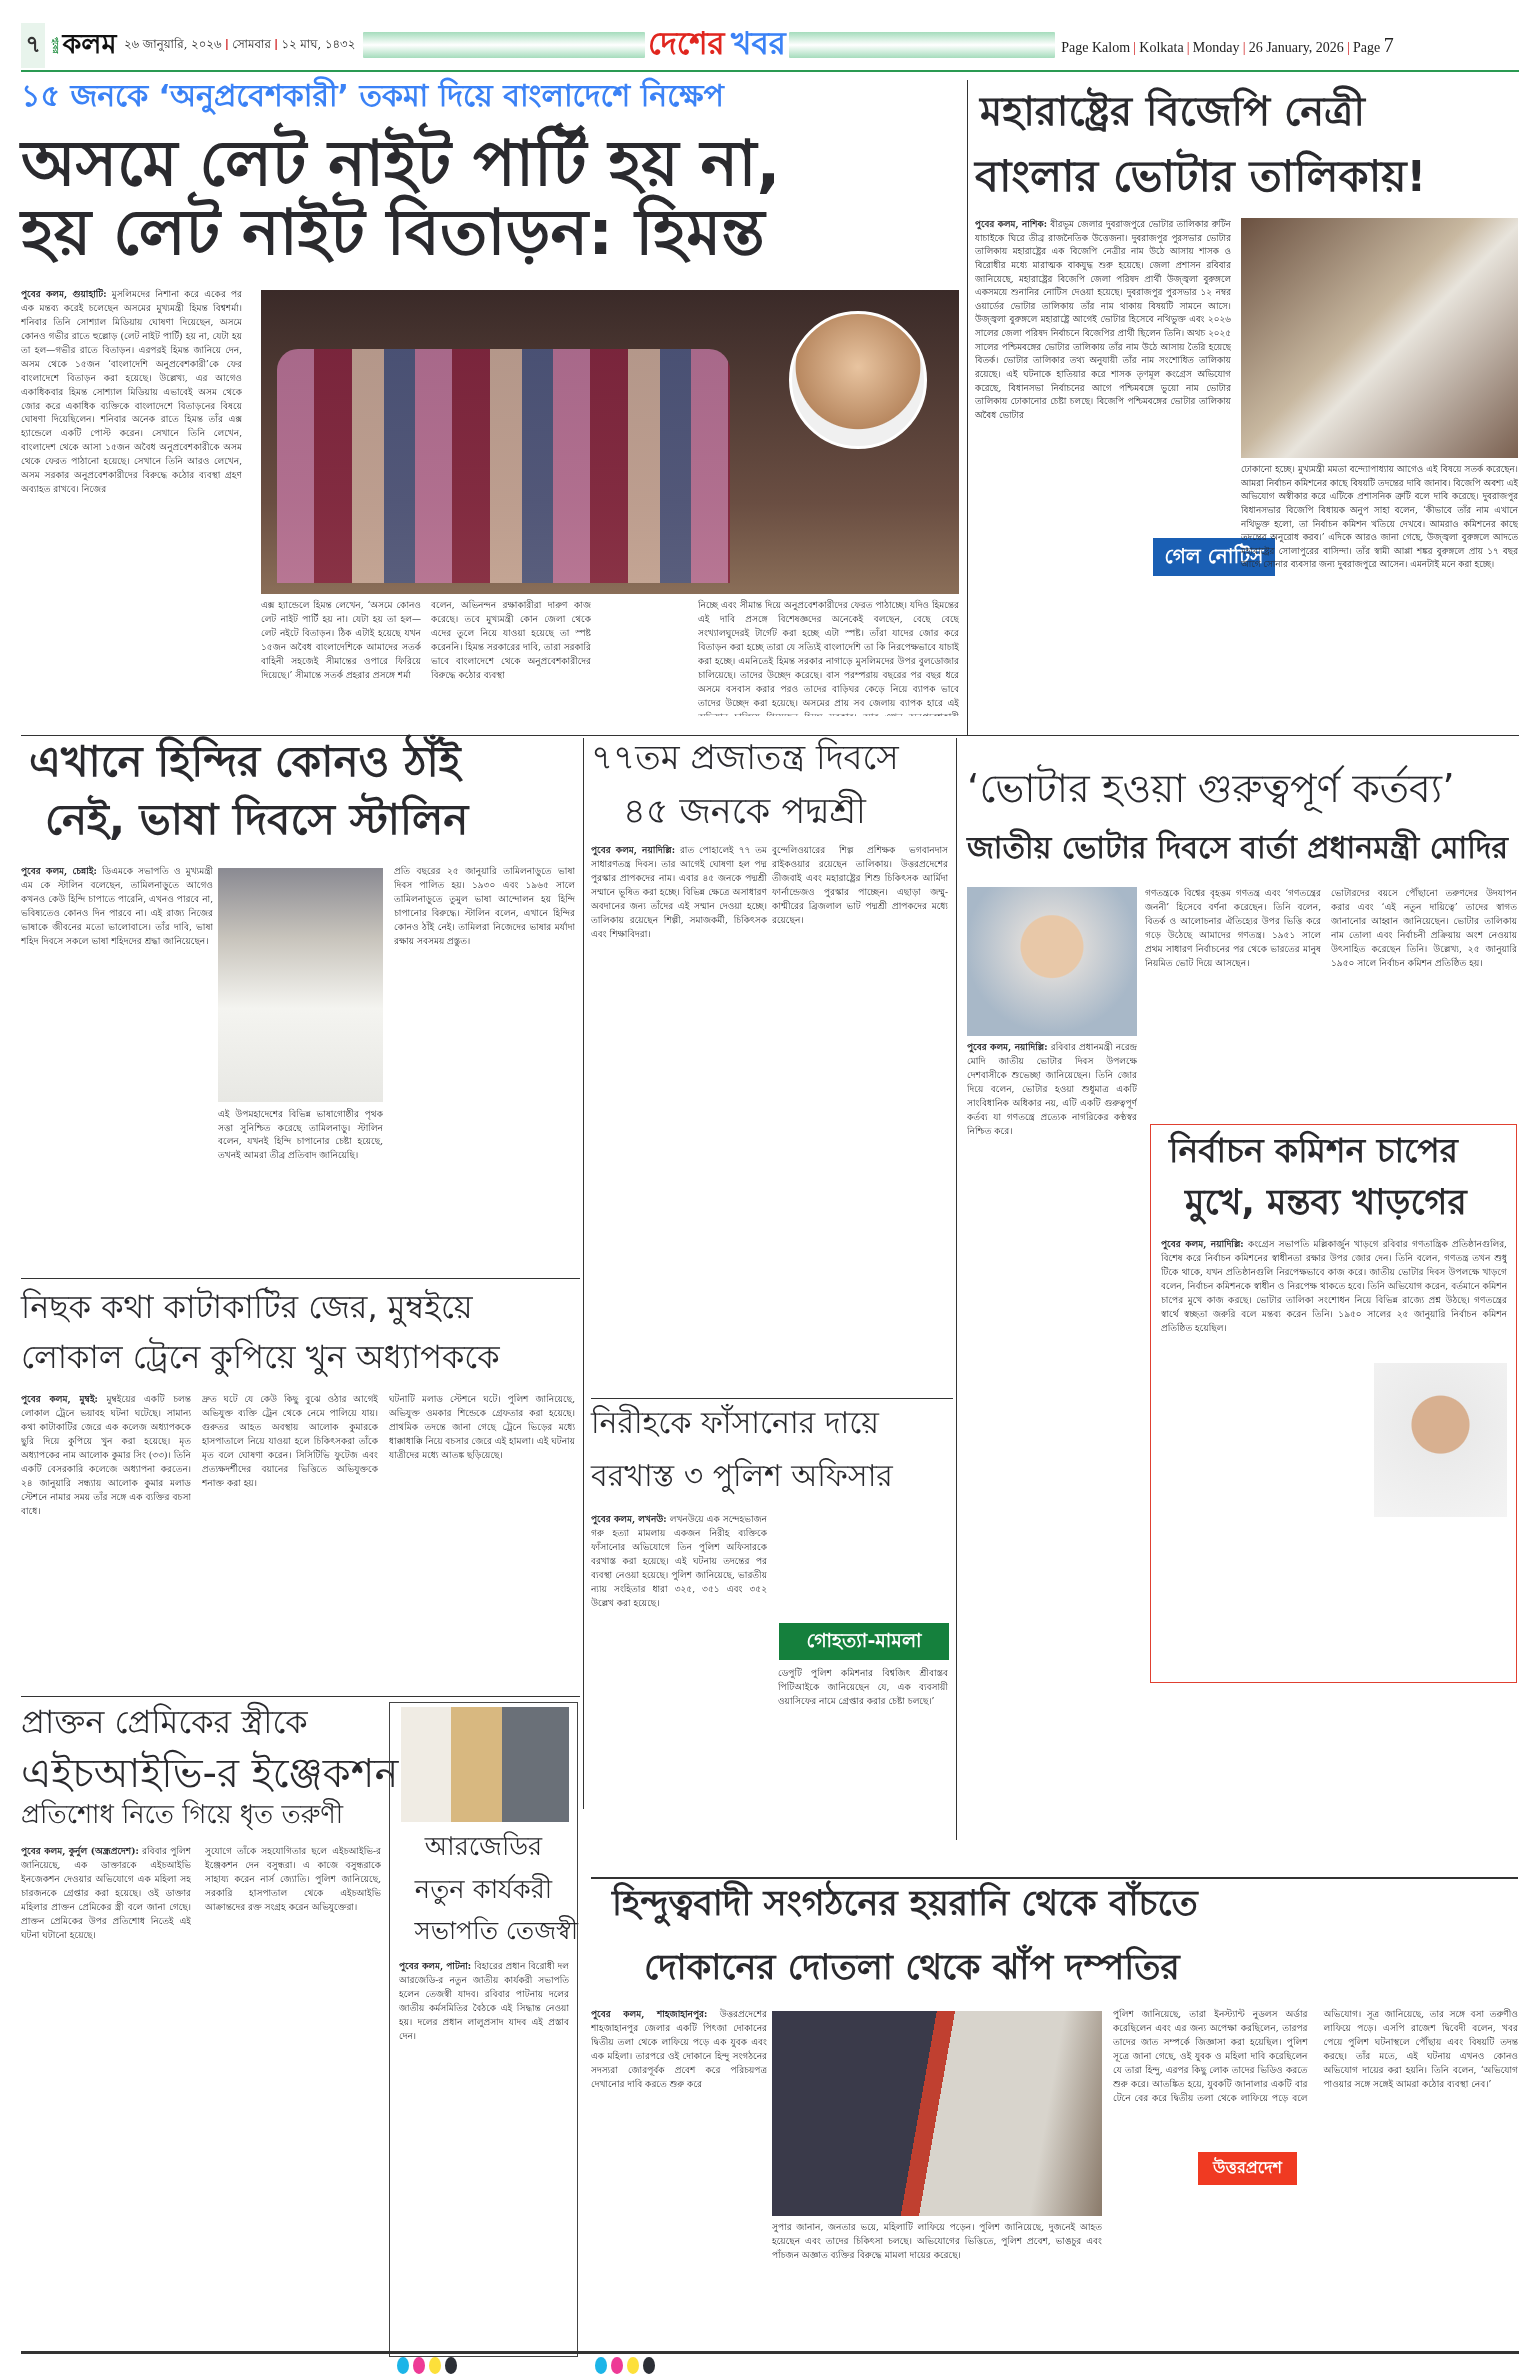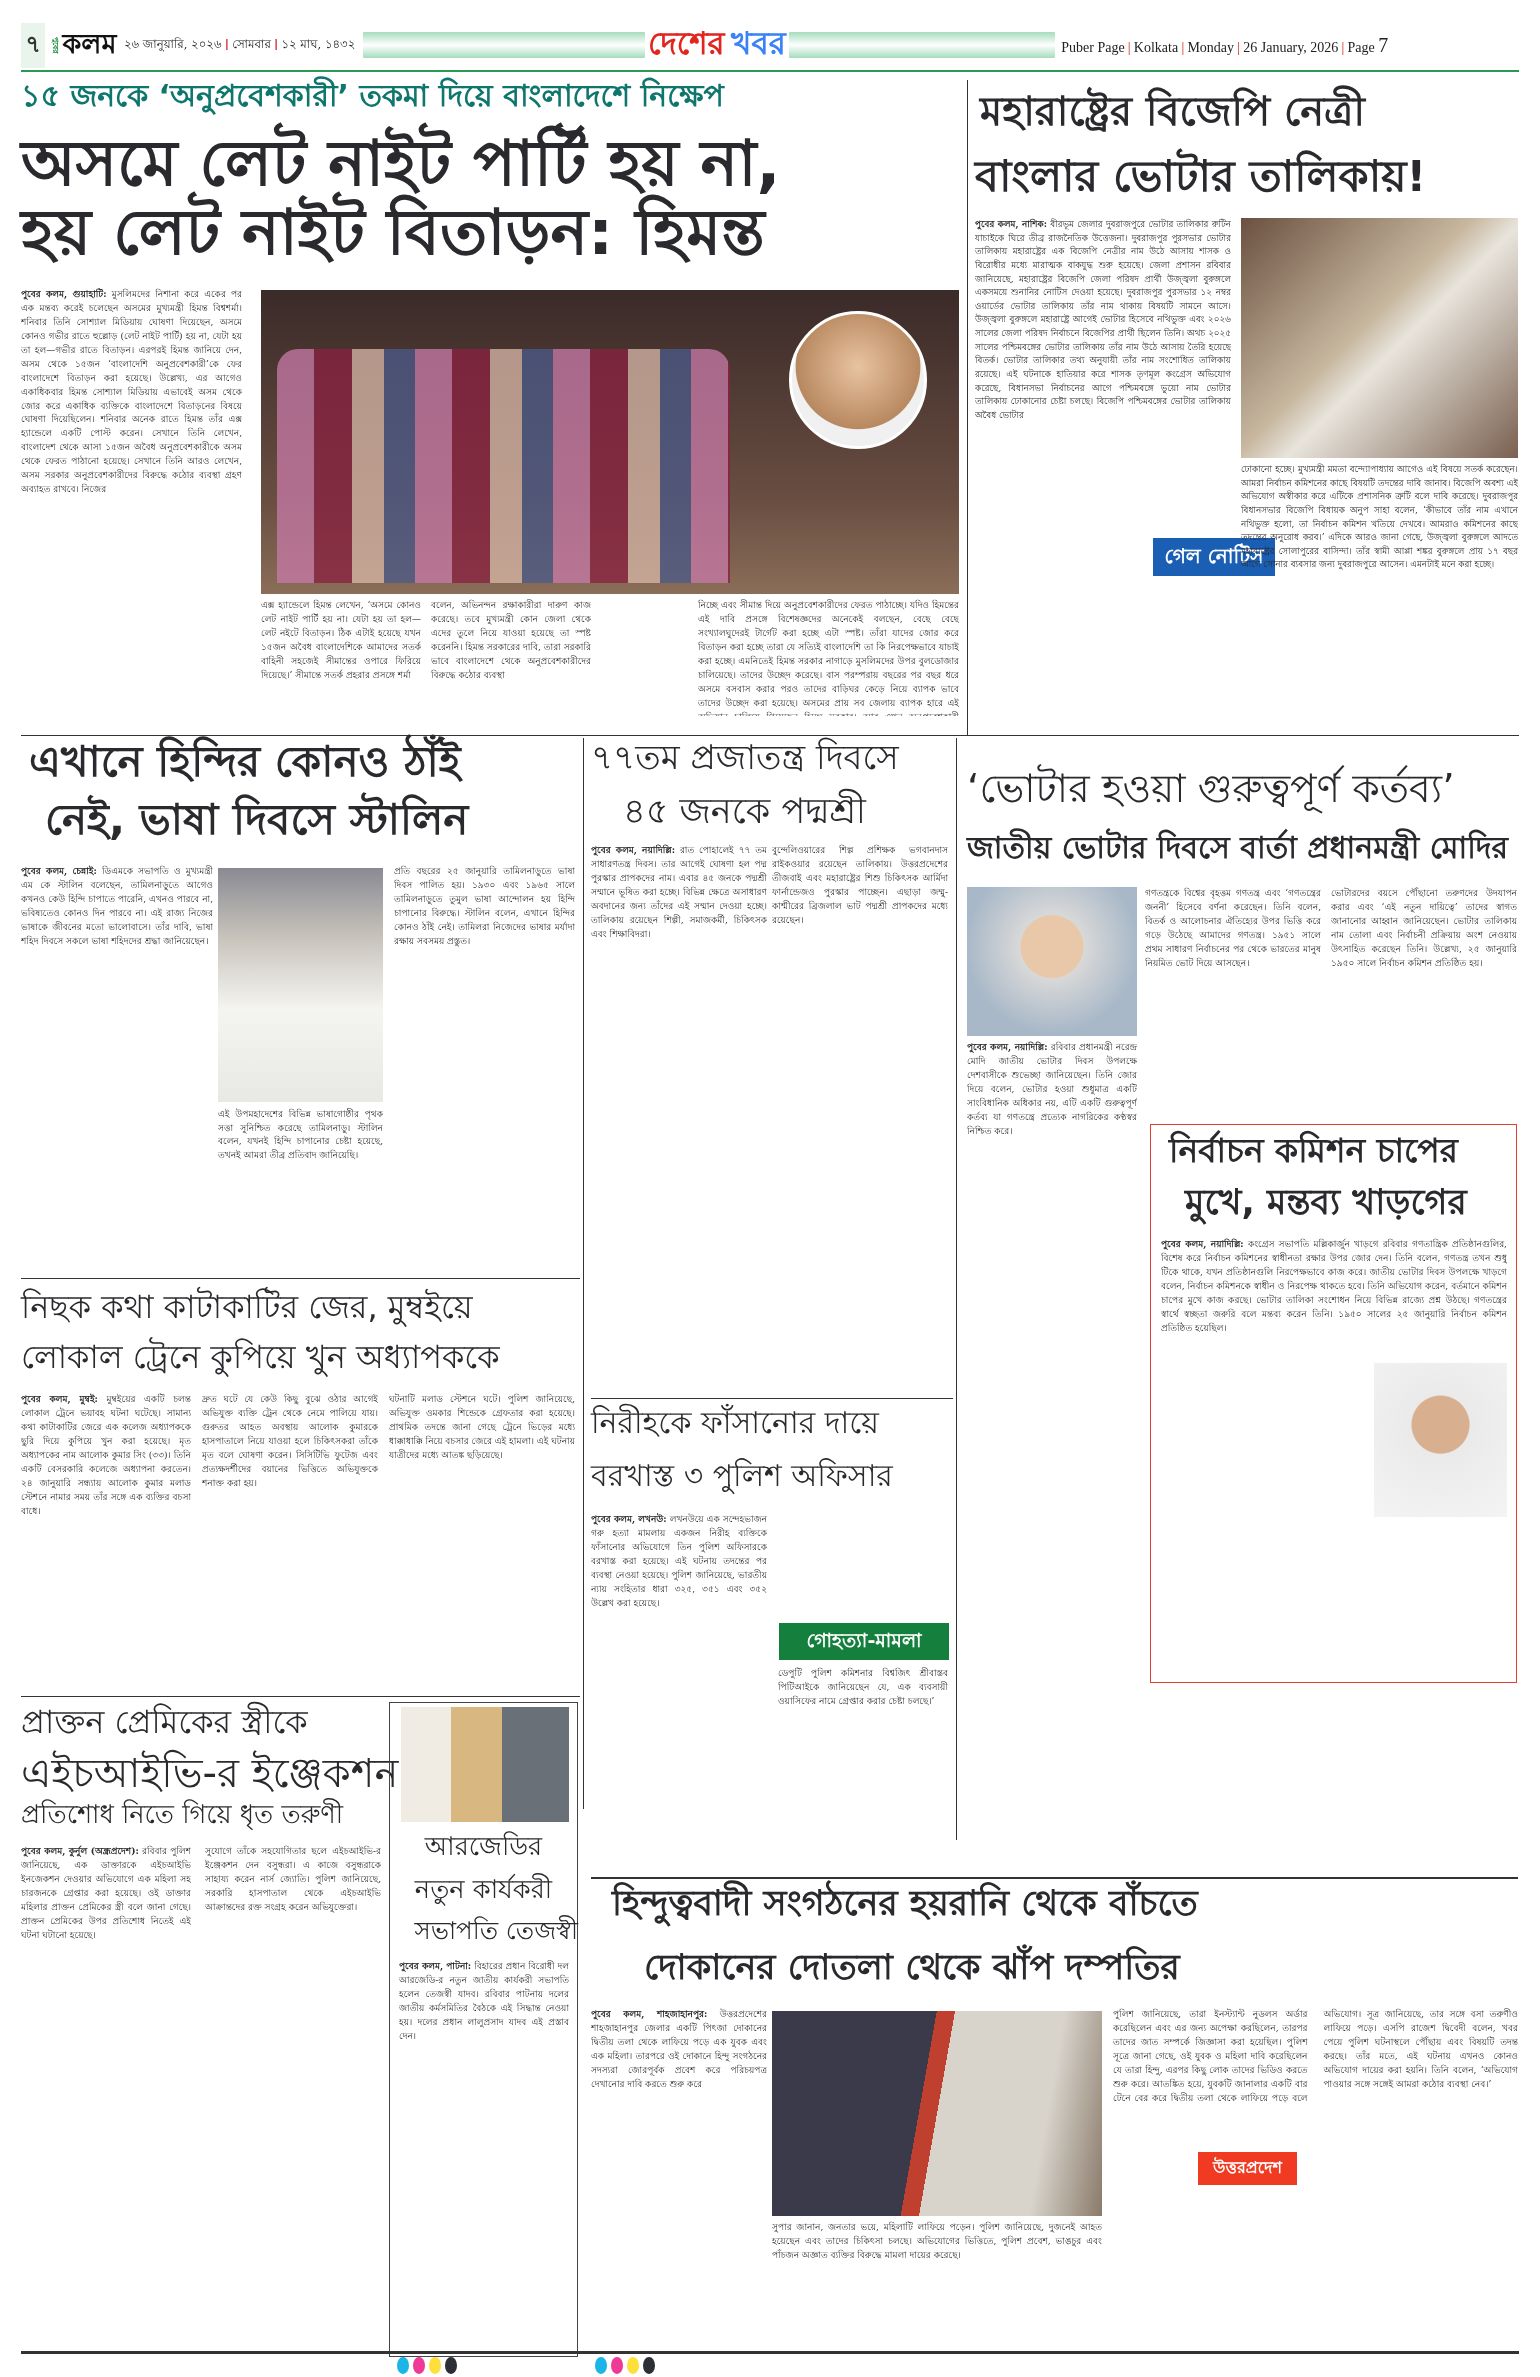--- a/index.html
+++ b/index.html
@@ -12,21 +12,21 @@
 .date-bn{font-size:11.7px;margin-left:7.5px;color:#222}
 .sep{color:#d02020;margin:0 3.2px;font-weight:bold}
 .gbar{height:25.6px;background:linear-gradient(#a5dcbc,#fff 50%,#a5dcbc);border-radius:1.1px}
 .section-title{font-size:31px;font-weight:bold;margin:0 3.2px}
 .st-red{color:#e0261f}.st-blue{color:#3b82f6}
 .eng{font-family:"Liberation Serif",serif;font-size:14px;color:#222;margin-left:6.4px;white-space:nowrap}
 .eng .bar{color:#d02020;margin:0 3.2px}
 .eng .pnum{font-size:20px}
 .hrule{left:21px;top:70px;width:1498px;height:2.1px;background:#2a9a52}
 .hl{font-weight:bold;line-height:1.15;color:#2a2a2e;font-family:"DejaVu Sans",sans-serif}
-.kicker{color:#0f766e}
+.kicker{color:#3b82f6}
 .body{font-size:9px;line-height:1.55;text-align:justify;color:#2a2a2e;overflow:hidden}
 .byline{font-weight:bold}
 .photo{background:#555;overflow:hidden}
 .vline{width:1.1px;background:#333}
 .hline{height:1.6px;background:#333}
 .tag{color:#fff;font-weight:bold;display:flex;align-items:center;justify-content:center;font-family:"DejaVu Sans",sans-serif}
 .dot{width:11.7px;height:17px;border-radius:50%;display:inline-block;margin-right:4.3px}
 .caption{font-size:9px;line-height:1.5;text-align:justify;overflow:hidden}
 </style>
 </head>
@@ -37,21 +37,21 @@
   <span class="logo-small">পুবের</span>
   <span class="logo">কলম</span>
   <span class="date-bn">
     <span>২৬ জানুয়ারি, ২০২৬</span><span class="sep">|</span><span>সোমবার</span><span class="sep">|</span><span>১২ মাঘ, ১৪৩২</span>
   </span>
   <div class="gbar" style="width:282px;margin-left:7.5px"></div>
   <span class="section-title st-red">দেশের</span>
   <span class="section-title st-blue">খবর</span>
   <div class="gbar" style="width:266px"></div>
   <span class="eng">
-    <span>Puber Page</span><span class="bar">|</span><span>Kolkata</span><span class="bar">|</span><span>Monday</span><span class="bar">|</span><span>26 January, 2026</span><span class="bar">|</span><span>Page</span> <span class="pnum">7</span>
+    <span>Page Kalom</span><span class="bar">|</span><span>Kolkata</span><span class="bar">|</span><span>Monday</span><span class="bar">|</span><span>26 January, 2026</span><span class="bar">|</span><span>Page</span> <span class="pnum">7</span>
   </span>
 </div>
 <div class="abs hrule"></div>
 
 <div class="abs hl kicker" style="left:21px;top:79px;width:916px;font-size:30px;white-space:nowrap">১৫ জনকে ‘অনুপ্রবেশকারী’ তকমা দিয়ে বাংলাদেশে নিক্ষেপ</div>
 <div class="abs hl" style="left:21px;top:128px;font-size:63px;white-space:nowrap">অসমে লেট নাইট পার্টি হয় না,</div>
 <div class="abs hl" style="left:21px;top:197px;font-size:63px;white-space:nowrap">হয় লেট নাইট বিতাড়ন: হিমন্ত</div>
 <div class="abs body" style="left:21px;top:288px;width:221px;height:426px"><span class="byline">পুবের কলম, গুয়াহাটি:</span> <span>মুসলিমদের নিশানা করে একের পর এক মন্তব্য করেই চলেছেন অসমের মুখ্যমন্ত্রী হিমন্ত বিশ্বশর্মা। শনিবার তিনি সোশ্যাল মিডিয়ায় ঘোষণা দিয়েছেন, অসমে কোনও গভীর রাতে হুল্লোড় (লেট নাইট পার্টি) হয় না, যেটা হয় তা হল—গভীর রাতে বিতাড়ন। এরপরই হিমন্ত জানিয়ে দেন, অসম থেকে ১৫জন ‘বাংলাদেশি অনুপ্রবেশকারী’কে ফের বাংলাদেশে বিতাড়ন করা হয়েছে। উল্লেখ্য, এর আগেও একাধিকবার হিমন্ত সোশ্যাল মিডিয়ায় এভাবেই অসম থেকে জোর করে একাধিক ব্যক্তিকে বাংলাদেশে বিতাড়নের বিষয়ে ঘোষণা দিয়েছিলেন। শনিবার অনেক রাতে হিমন্ত তাঁর এক্স হ্যান্ডেলে একটি পোস্ট করেন। সেখানে তিনি লেখেন, বাংলাদেশ থেকে আসা ১৫জন অবৈধ অনুপ্রবেশকারীকে অসম থেকে ফেরত পাঠানো হয়েছে। সেখানে তিনি আরও লেখেন, অসম সরকার অনুপ্রবেশকারীদের বিরুদ্ধে কঠোর ব্যবস্থা গ্রহণ অব্যাহত রাখবে। নিজের</span></div>
 <div class="abs photo" style="left:261px;top:290px;width:698px;height:304px;background:linear-gradient(180deg,#3a2a28,#6a4e42 70%,#8a6e58)">
   <div style="position:absolute;left:16px;bottom:10.7px;width:453px;height:234px;background:repeating-linear-gradient(90deg,#c87aa8 0 37px,#8a2040 37px 75px,#d8b8a8 75px 107px,#4a5a8a 107px 138px);opacity:.75;border-radius:21px 21px 0 0"></div>

